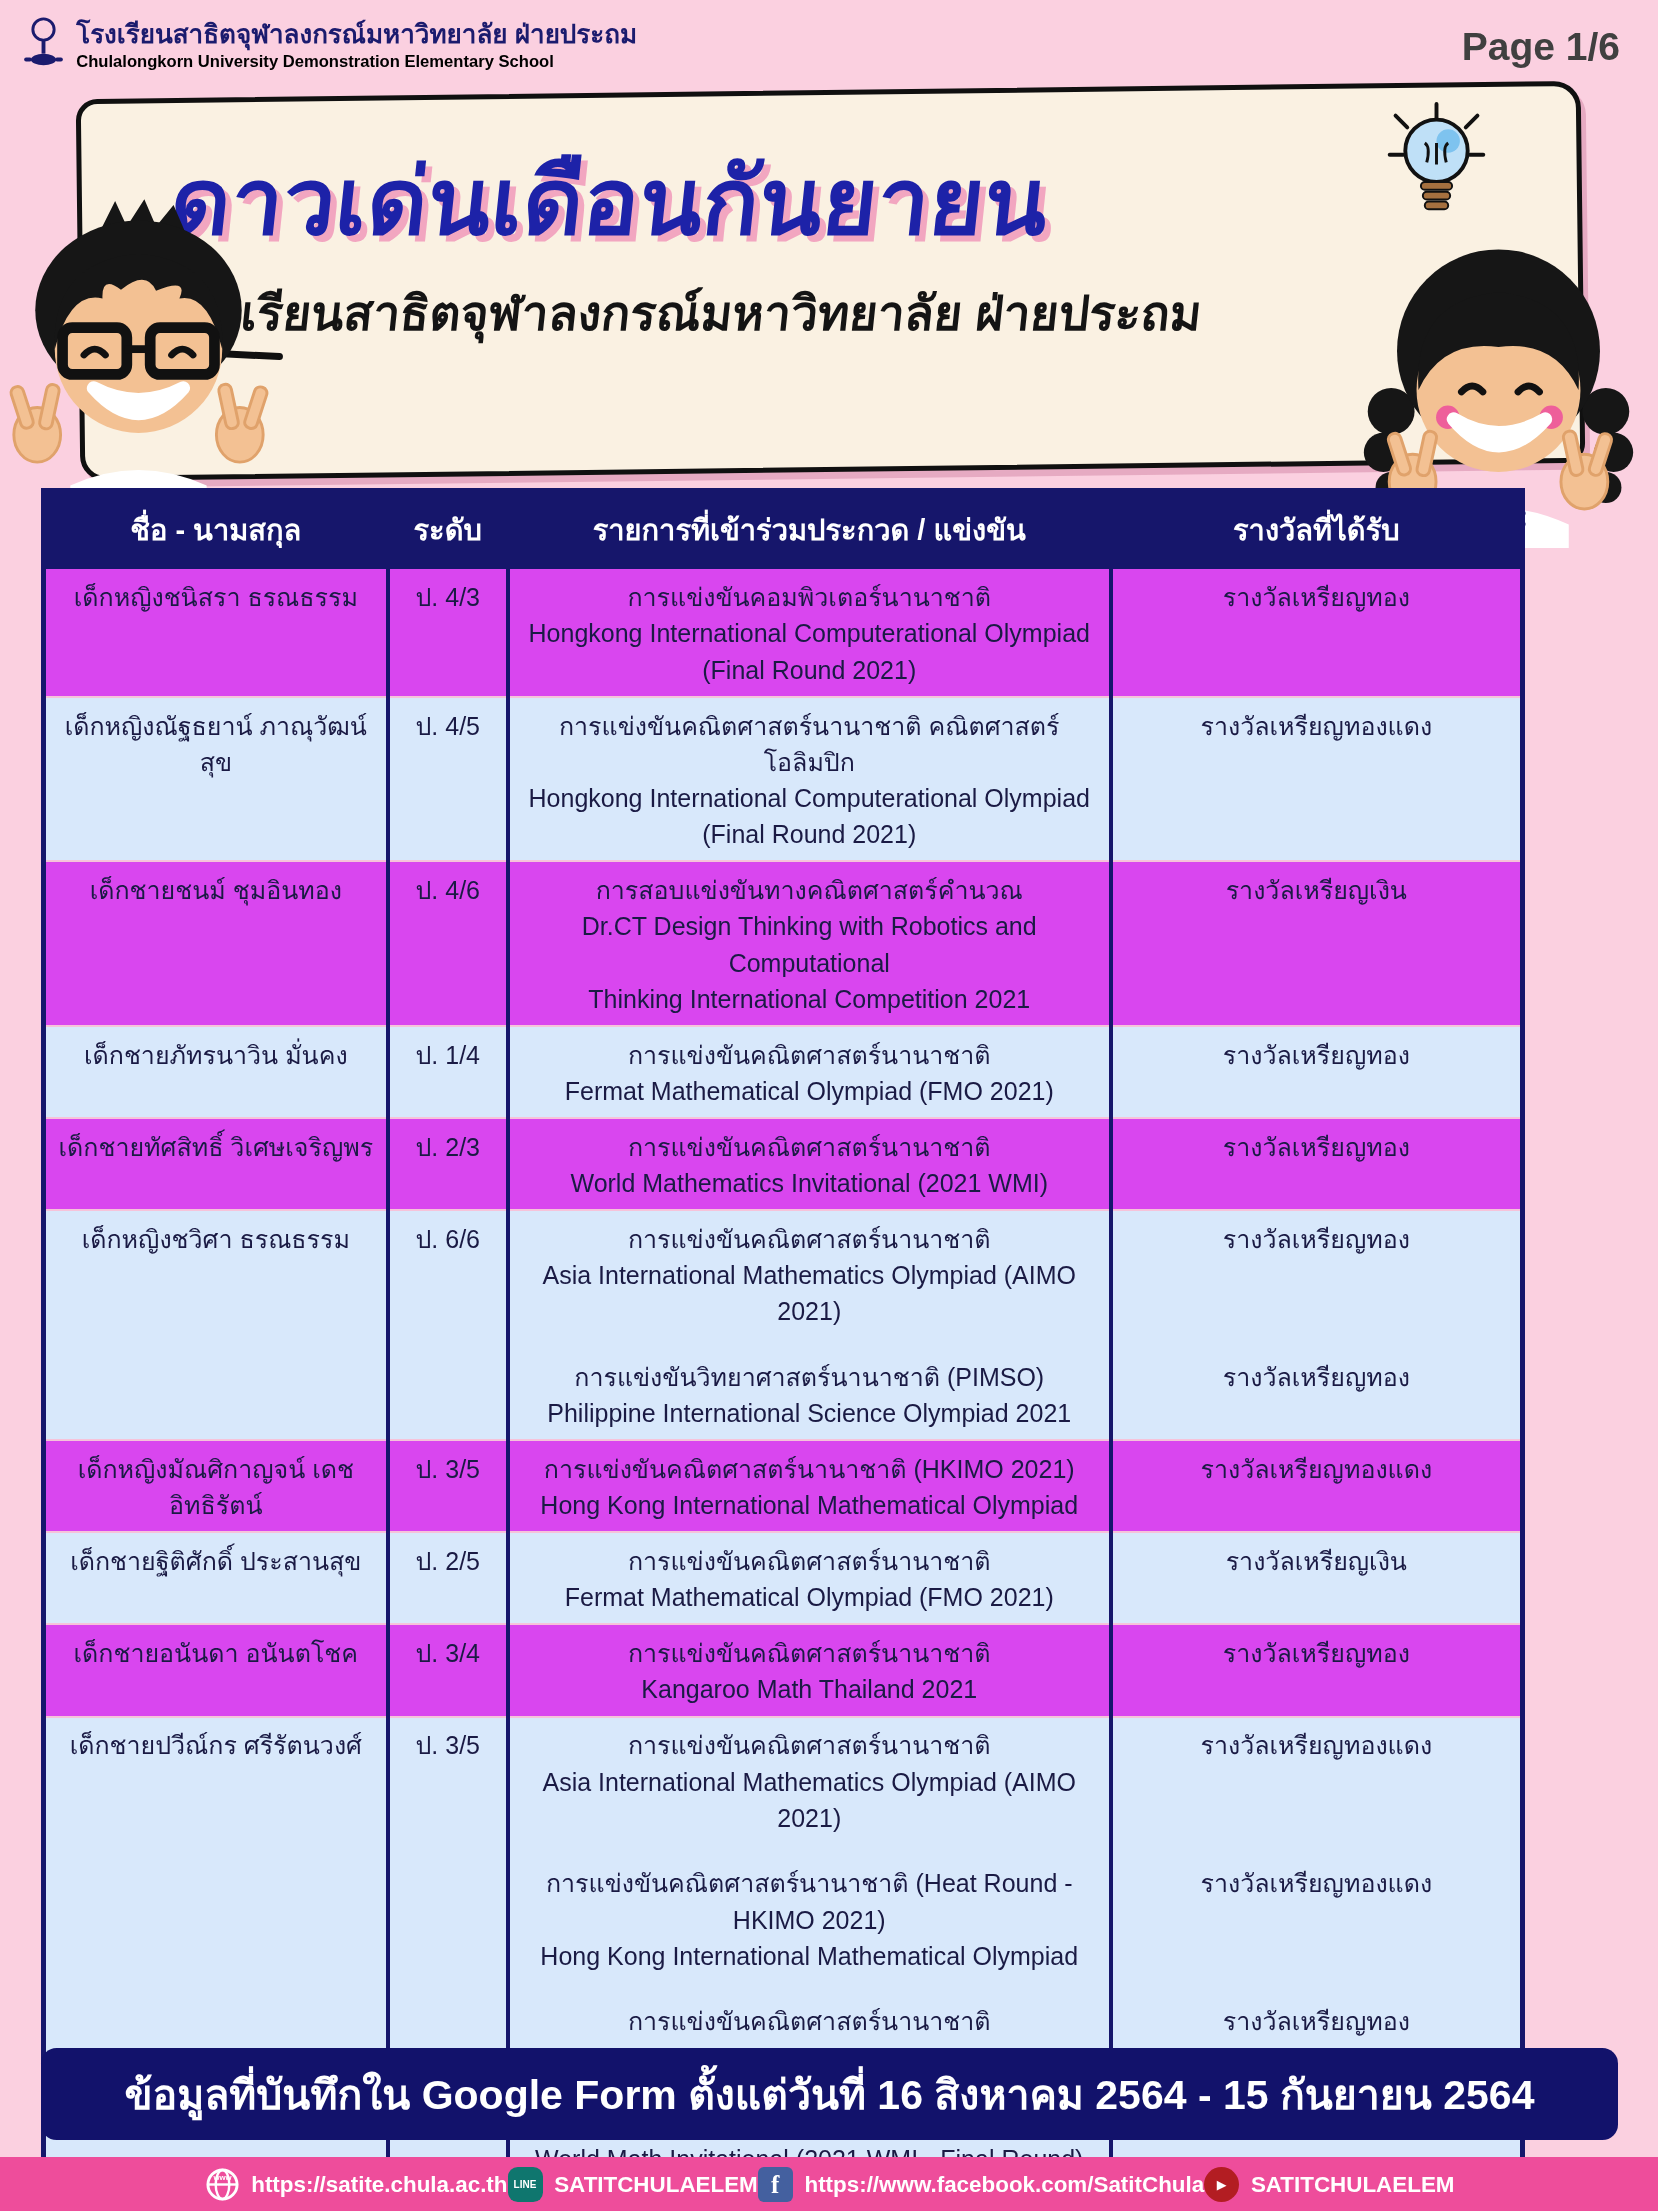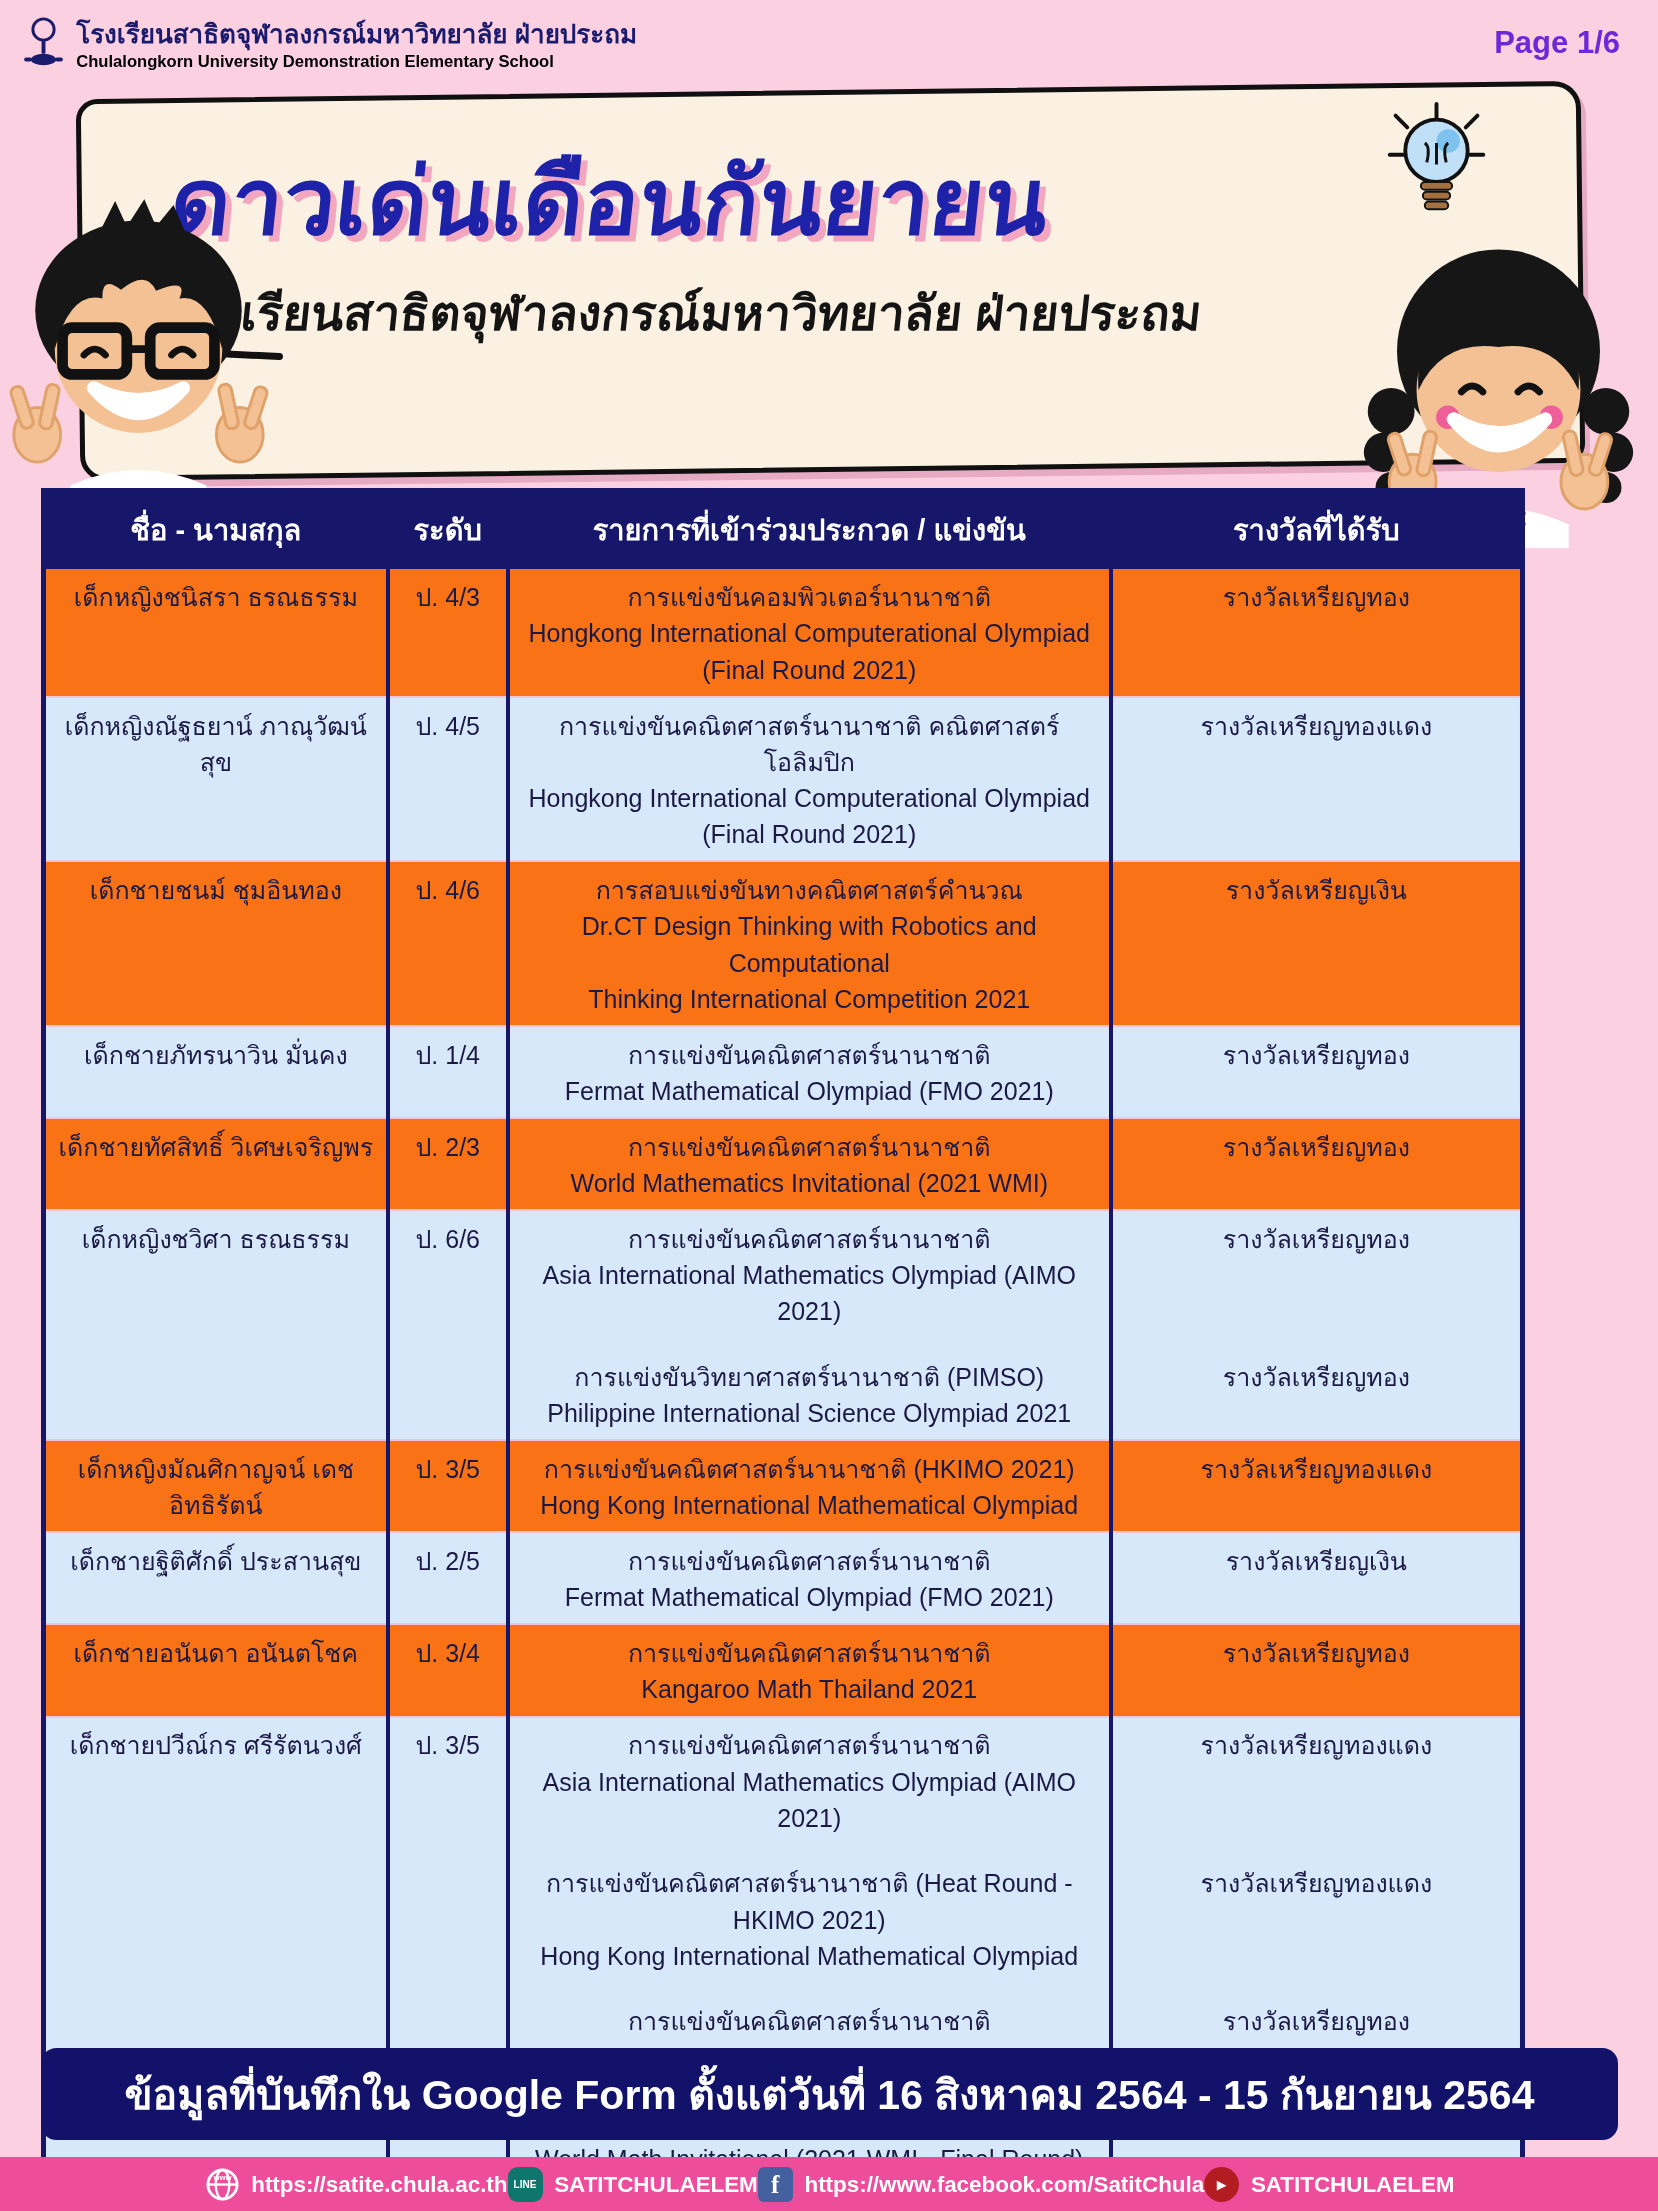--- a/index.html
+++ b/index.html
@@ -5,21 +5,21 @@
   html,body{margin:0;padding:0;background:#fbd0e0;}
   .page{position:relative;width:1659px;height:2212px;background:#fbd0e0;overflow:hidden;
         font-family:"Liberation Sans","DejaVu Sans",sans-serif;color:#1a1a44;}
 
   
   .top-header{position:absolute;top:13.7px;left:21.5px;right:39px;display:flex;
               justify-content:space-between;align-items:flex-start;}
   .brand{display:flex;align-items:center;gap:11.7px;}
   .brand-text .th{font-size:26px;font-weight:bold;color:#1b1b6e;line-height:1.2;}
   .brand-text .en{font-size:16.6px;font-weight:bold;color:#000000;line-height:1.3;}
-  .page-label{font-size:31px;font-weight:bold;color:#6d28d9;margin-top:11.7px;}
+  .page-label{font-size:39px;font-weight:bold;color:#404040;margin-top:11.7px;}
 
   
   .banner-wrap{position:absolute;top:90px;left:78px;right:76px;height:382px;}
   .banner-board{position:absolute;inset:0;background:#faf1e2;border:5.9px solid #101010;
                 border-radius:21.5px 27px 19.5px 25px;transform:rotate(-.7deg);
                 box-shadow:4.9px 6.8px 0 rgba(214,138,170,.55);}
   .banner-title{position:absolute;top:37px;left:39px;width:985px;text-align:center;
                 font-size:93px;font-weight:bold;color:#1d22a8;transform:skewX(-6deg);
                 text-shadow:6.8px 5.9px 0 #f2a6c0;white-space:nowrap;}
   .banner-subtitle{position:absolute;top:185px;left:88px;width:907px;text-align:center;
@@ -38,21 +38,21 @@
   .results-table{position:absolute;top:488px;left:41px;width:1484px;
                  border-collapse:collapse;border:5.9px solid #16166b;background:#fff;}
   .results-table col.c-name{width:367px;}
   .results-table col.c-level{width:124px;}
   .results-table col.c-comp{width:644px;}
   .results-table col.c-award{width:443px;}
   .results-table th{background:#16166b;color:#fff;font-size:29px;font-weight:bold;
                     padding:13.7px 5.9px;border-left:4.9px solid #16166b;border-bottom:3.9px solid #16166b;}
   .results-table td{border-left:4.9px solid #16166b;font-size:25px;text-align:center;
                     vertical-align:top;padding:9.8px 9.8px 7.8px;line-height:1.45;color:#1a1a44;}
-  tr.zw td{background:#f97316;}
+  tr.zw td{background:#d946ef;}
   tr.zb td{background:#d8e8fb;}
   tr.row-start td{border-top:2.9px solid #f6c3da;}
   tr.row-cont td{border-top:none;padding-top:21.5px;}
   td .comp-line{line-height:1.45;}
 
   
   .footer-note{position:absolute;top:2048px;left:41px;width:1577px;height:92px;
                background:#12126b;border-radius:15.6px;display:flex;align-items:center;
                justify-content:center;color:#fff;font-size:41px;font-weight:bold;}
 

